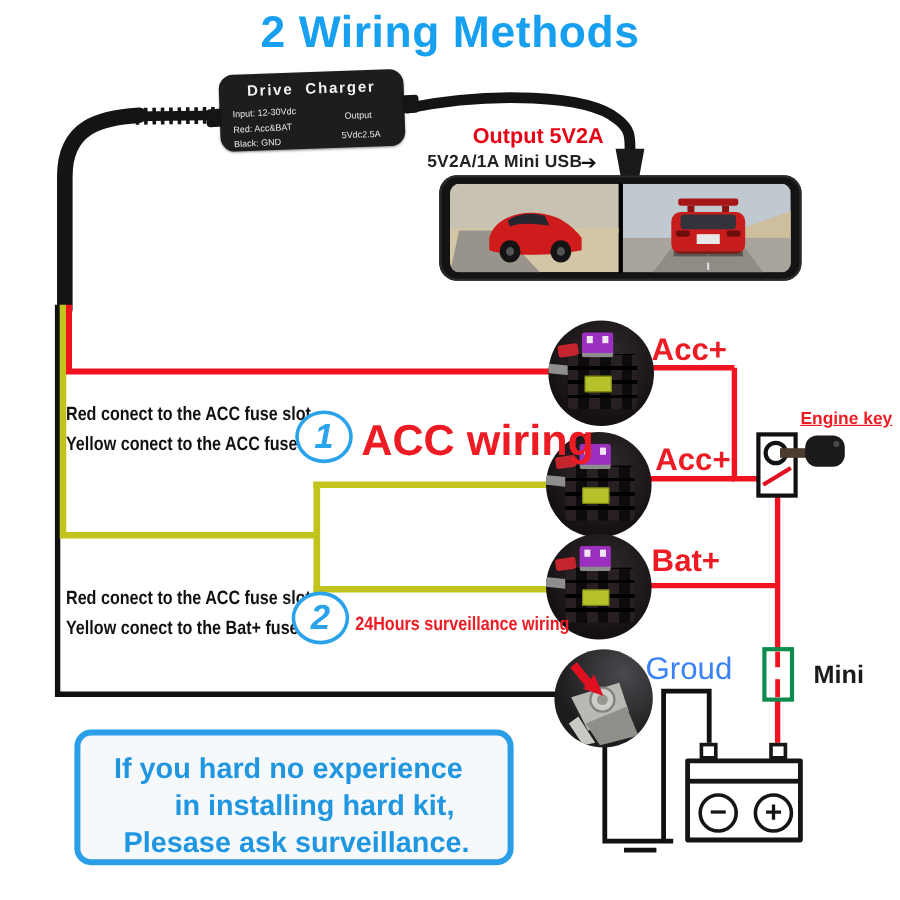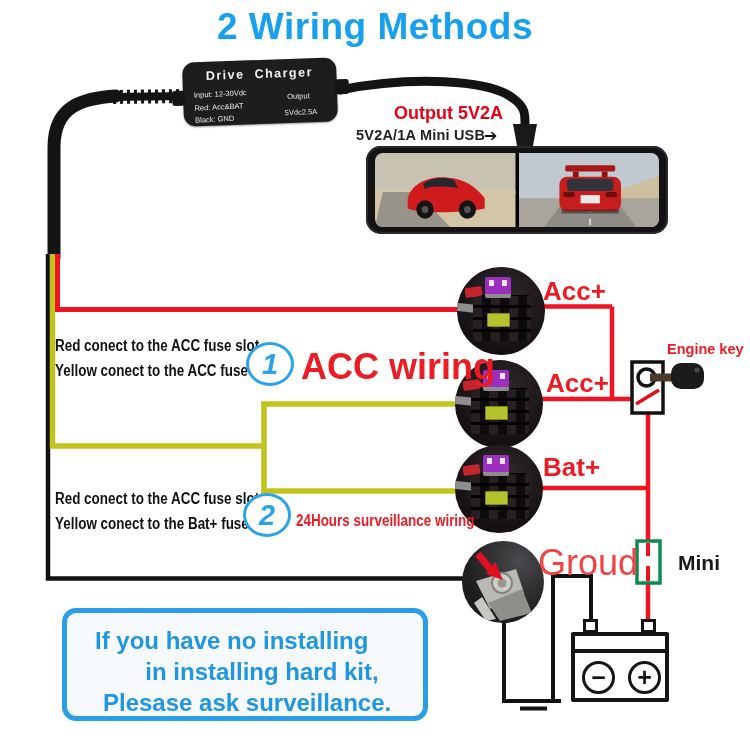--- a/index.html
+++ b/index.html
@@ -39,22 +39,22 @@
             background-image:repeating-linear-gradient(0deg,transparent 0 9px,#000 9px 12px),
                              repeating-linear-gradient(90deg,#271f22 0 9px,#0e0b0c 9px 18px);}
   .ft-purple{position:absolute;left:28px;top:10px;width:26px;height:17px;background:#9b30c0;border-bottom:4px solid #8d8d8d;border-radius:2px;}
   .ft-dot{position:absolute;top:3px;width:5px;height:6px;background:#efe6f2;}
   .ft-red{position:absolute;left:8px;top:20px;width:17px;height:10px;background:#c4242c;border-radius:2px;transform:rotate(-8deg);}
   .ft-lime{position:absolute;left:30px;top:46px;width:21px;height:12px;background:#b5c22b;border:1px solid #7e8a12;border-radius:1px;}
   .groundphoto{left:462px;top:541px;width:82px;height:82px;border-radius:50%;z-index:3;overflow:hidden;
                background:radial-gradient(circle at 70% 25%, #4a4a4e, #1d1d1f 65%);}
   
   .reda{font-size:26px;font-weight:600;color:#ed1c24;z-index:6;}
-  .enginekey{left:667px;top:341px;font-size:14.5px;font-weight:bold;color:#ed1c24;z-index:6;}
-  .groud{left:538px;top:542px;font-size:36px;font-weight:500;color:#ef4444;z-index:6;text-align:center;}
+  .enginekey{left:667px;top:341px;font-size:14.5px;font-weight:bold;color:#ed1c24;z-index:6;text-decoration:underline;}
+  .groud{left:538px;top:542px;font-size:26px;font-weight:500;color:#3b82f6;z-index:6;text-align:center;}
   .fuselbl{left:678px;top:551px;font-size:21px;font-weight:bold;color:#1a1a1a;z-index:6;}
   
   .mline{font-size:16px;font-weight:bold;color:#111;white-space:nowrap;transform:scaleX(.84);
          transform-origin:0 50%;z-index:6;}
   .numcircle{width:42px;height:38px;border:3px solid #2aa3ea;border-radius:50%;color:#2aa3ea;
              font-size:29px;font-weight:bold;display:flex;align-items:center;justify-content:center;
              z-index:6;background:#fff;font-style:italic;}
   .mname1{left:301px;top:346px;font-size:36px;font-weight:bold;color:#ed1c24;z-index:6;}
   .mname2{left:296px;top:512px;font-size:16px;font-weight:bold;color:#ed1c24;white-space:nowrap;
           transform:scaleX(.84);transform-origin:0 50%;z-index:6;}
@@ -242,18 +242,18 @@
 
   <div class="abs term" style="left:583px;top:619px;"></div>
   <div class="abs term" style="left:641px;top:619px;"></div>
   <div class="abs battery">
     <div class="band"></div>
     <div class="pole" style="left:7px;">−</div>
     <div class="pole" style="left:53px;">+</div>
   </div>
 
   <div class="abs notice">
-    <div>If you have no installing</div>
+    <div>If you hard no experience</div>
     <div>in installing hard kit,</div>
     <div>Plesase ask surveillance.</div>
   </div>
 
 </div>
 
 </body></html>

